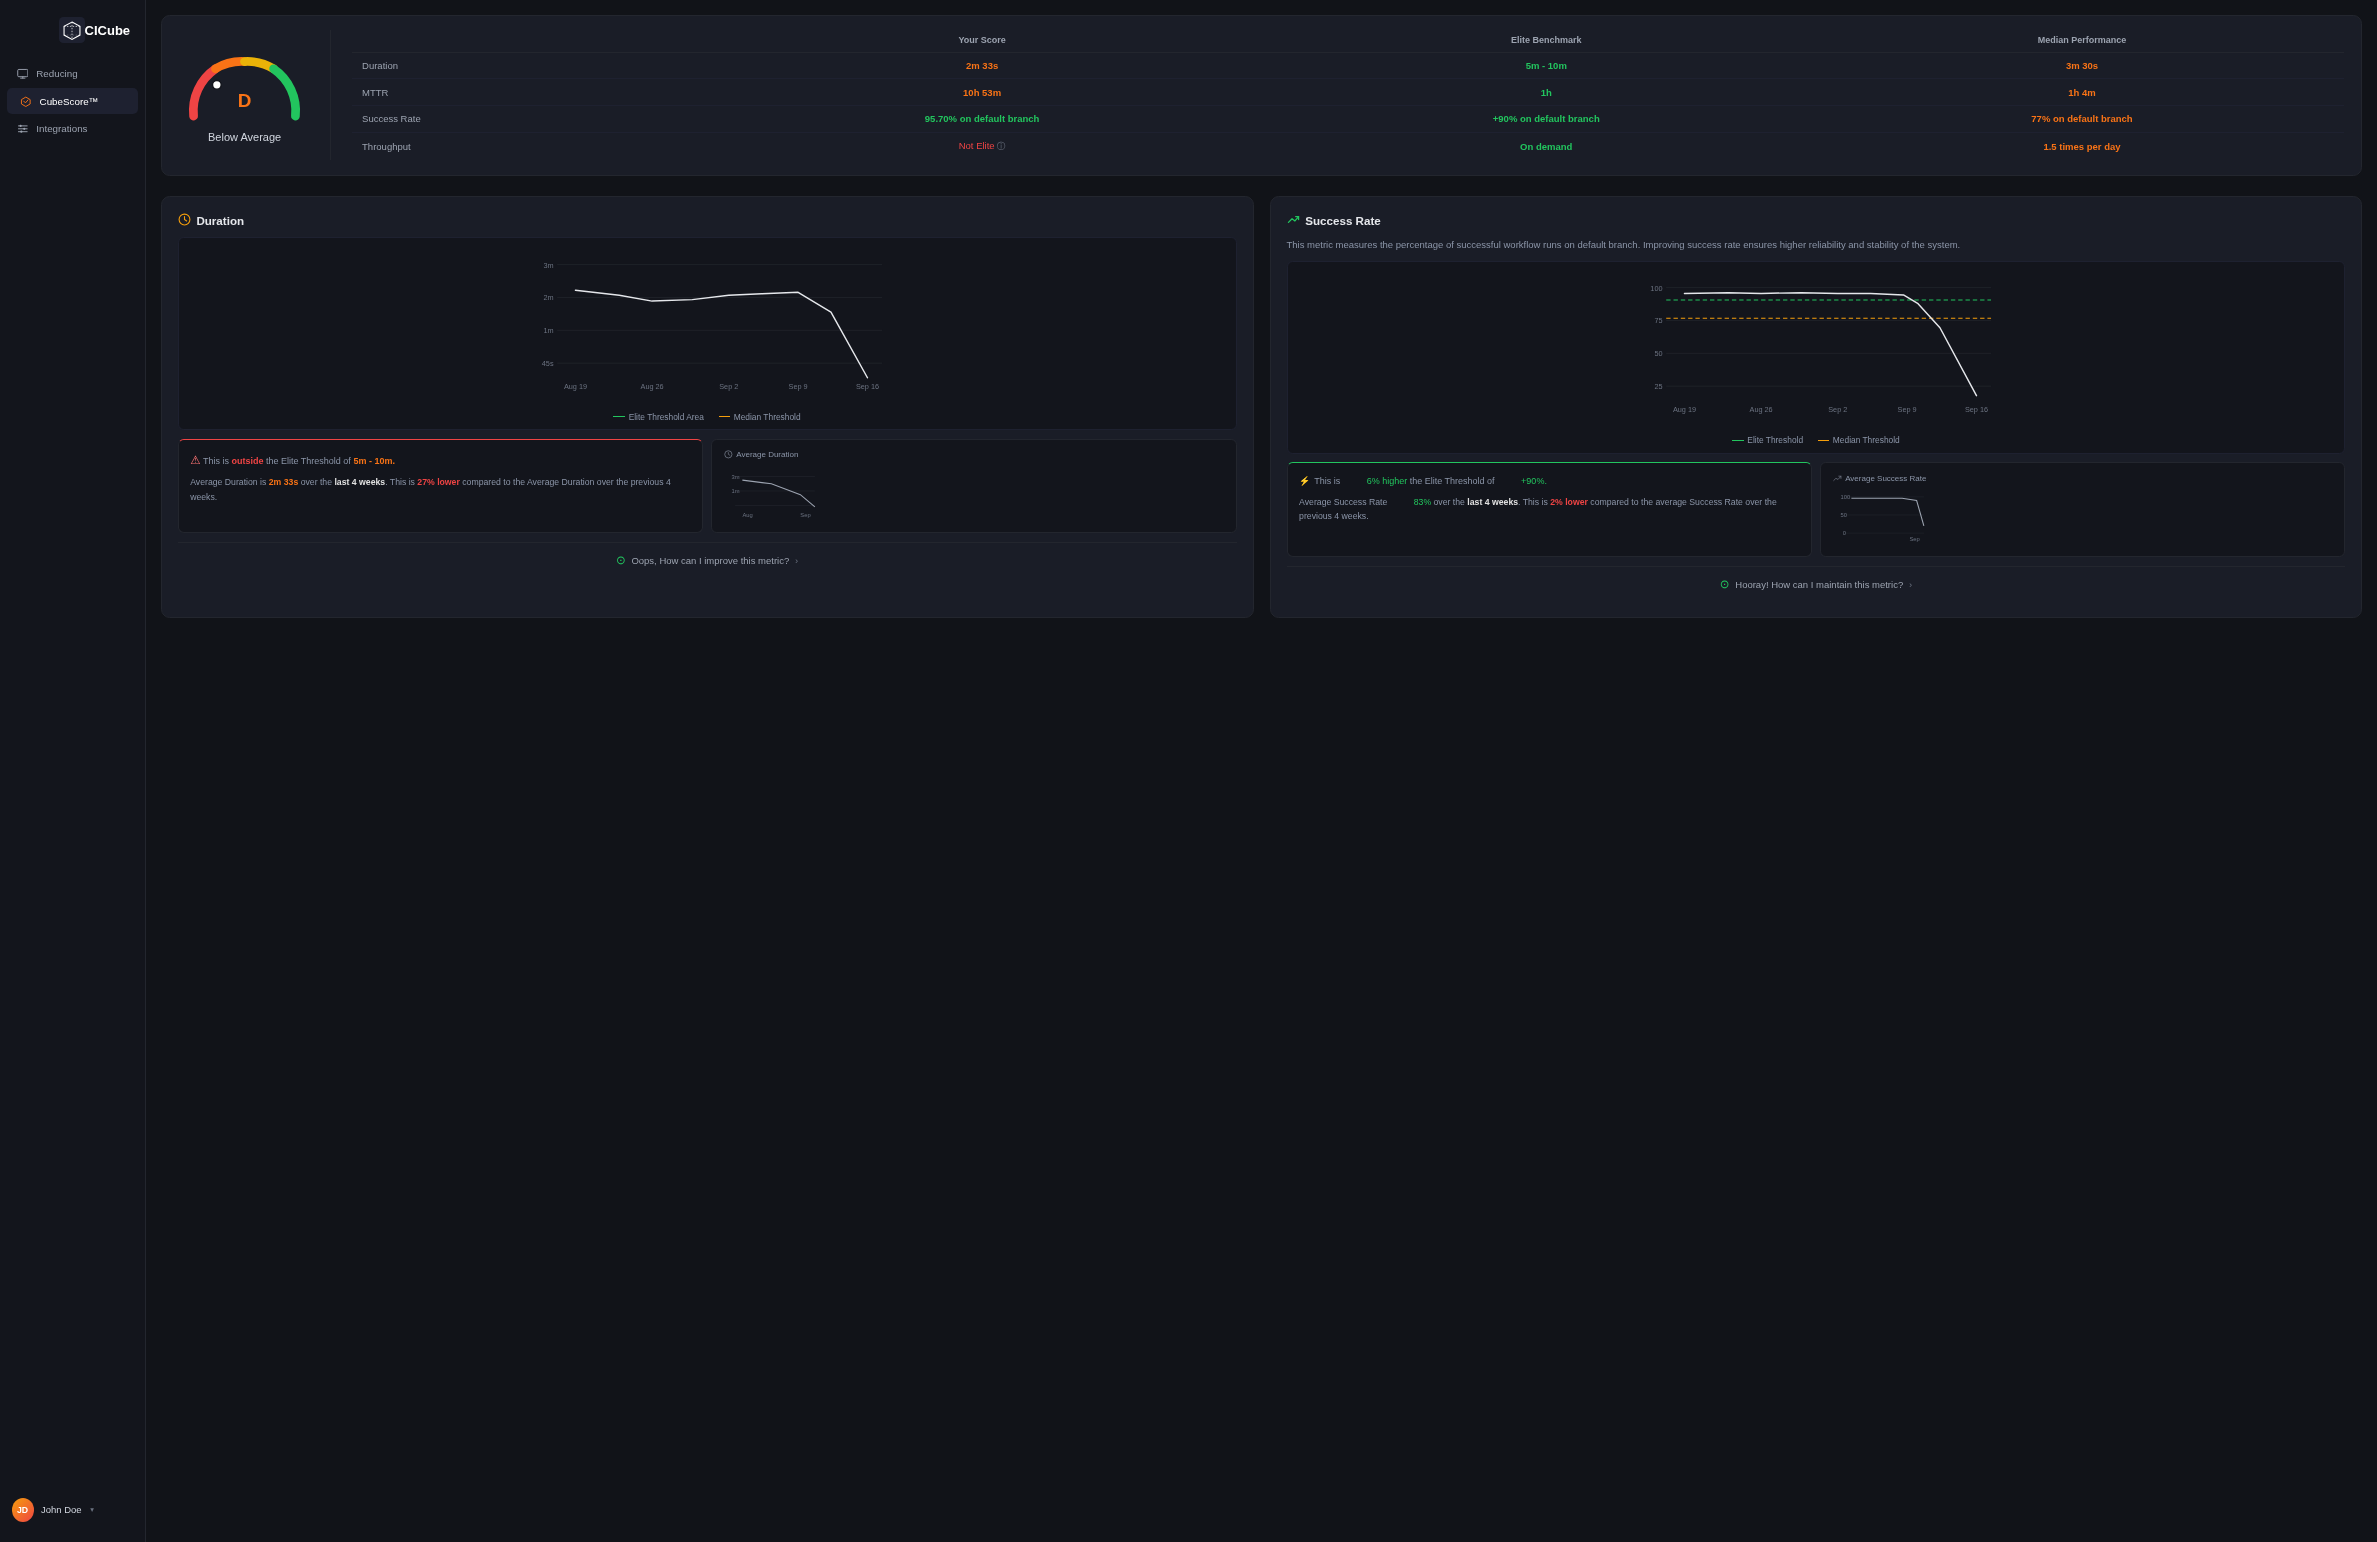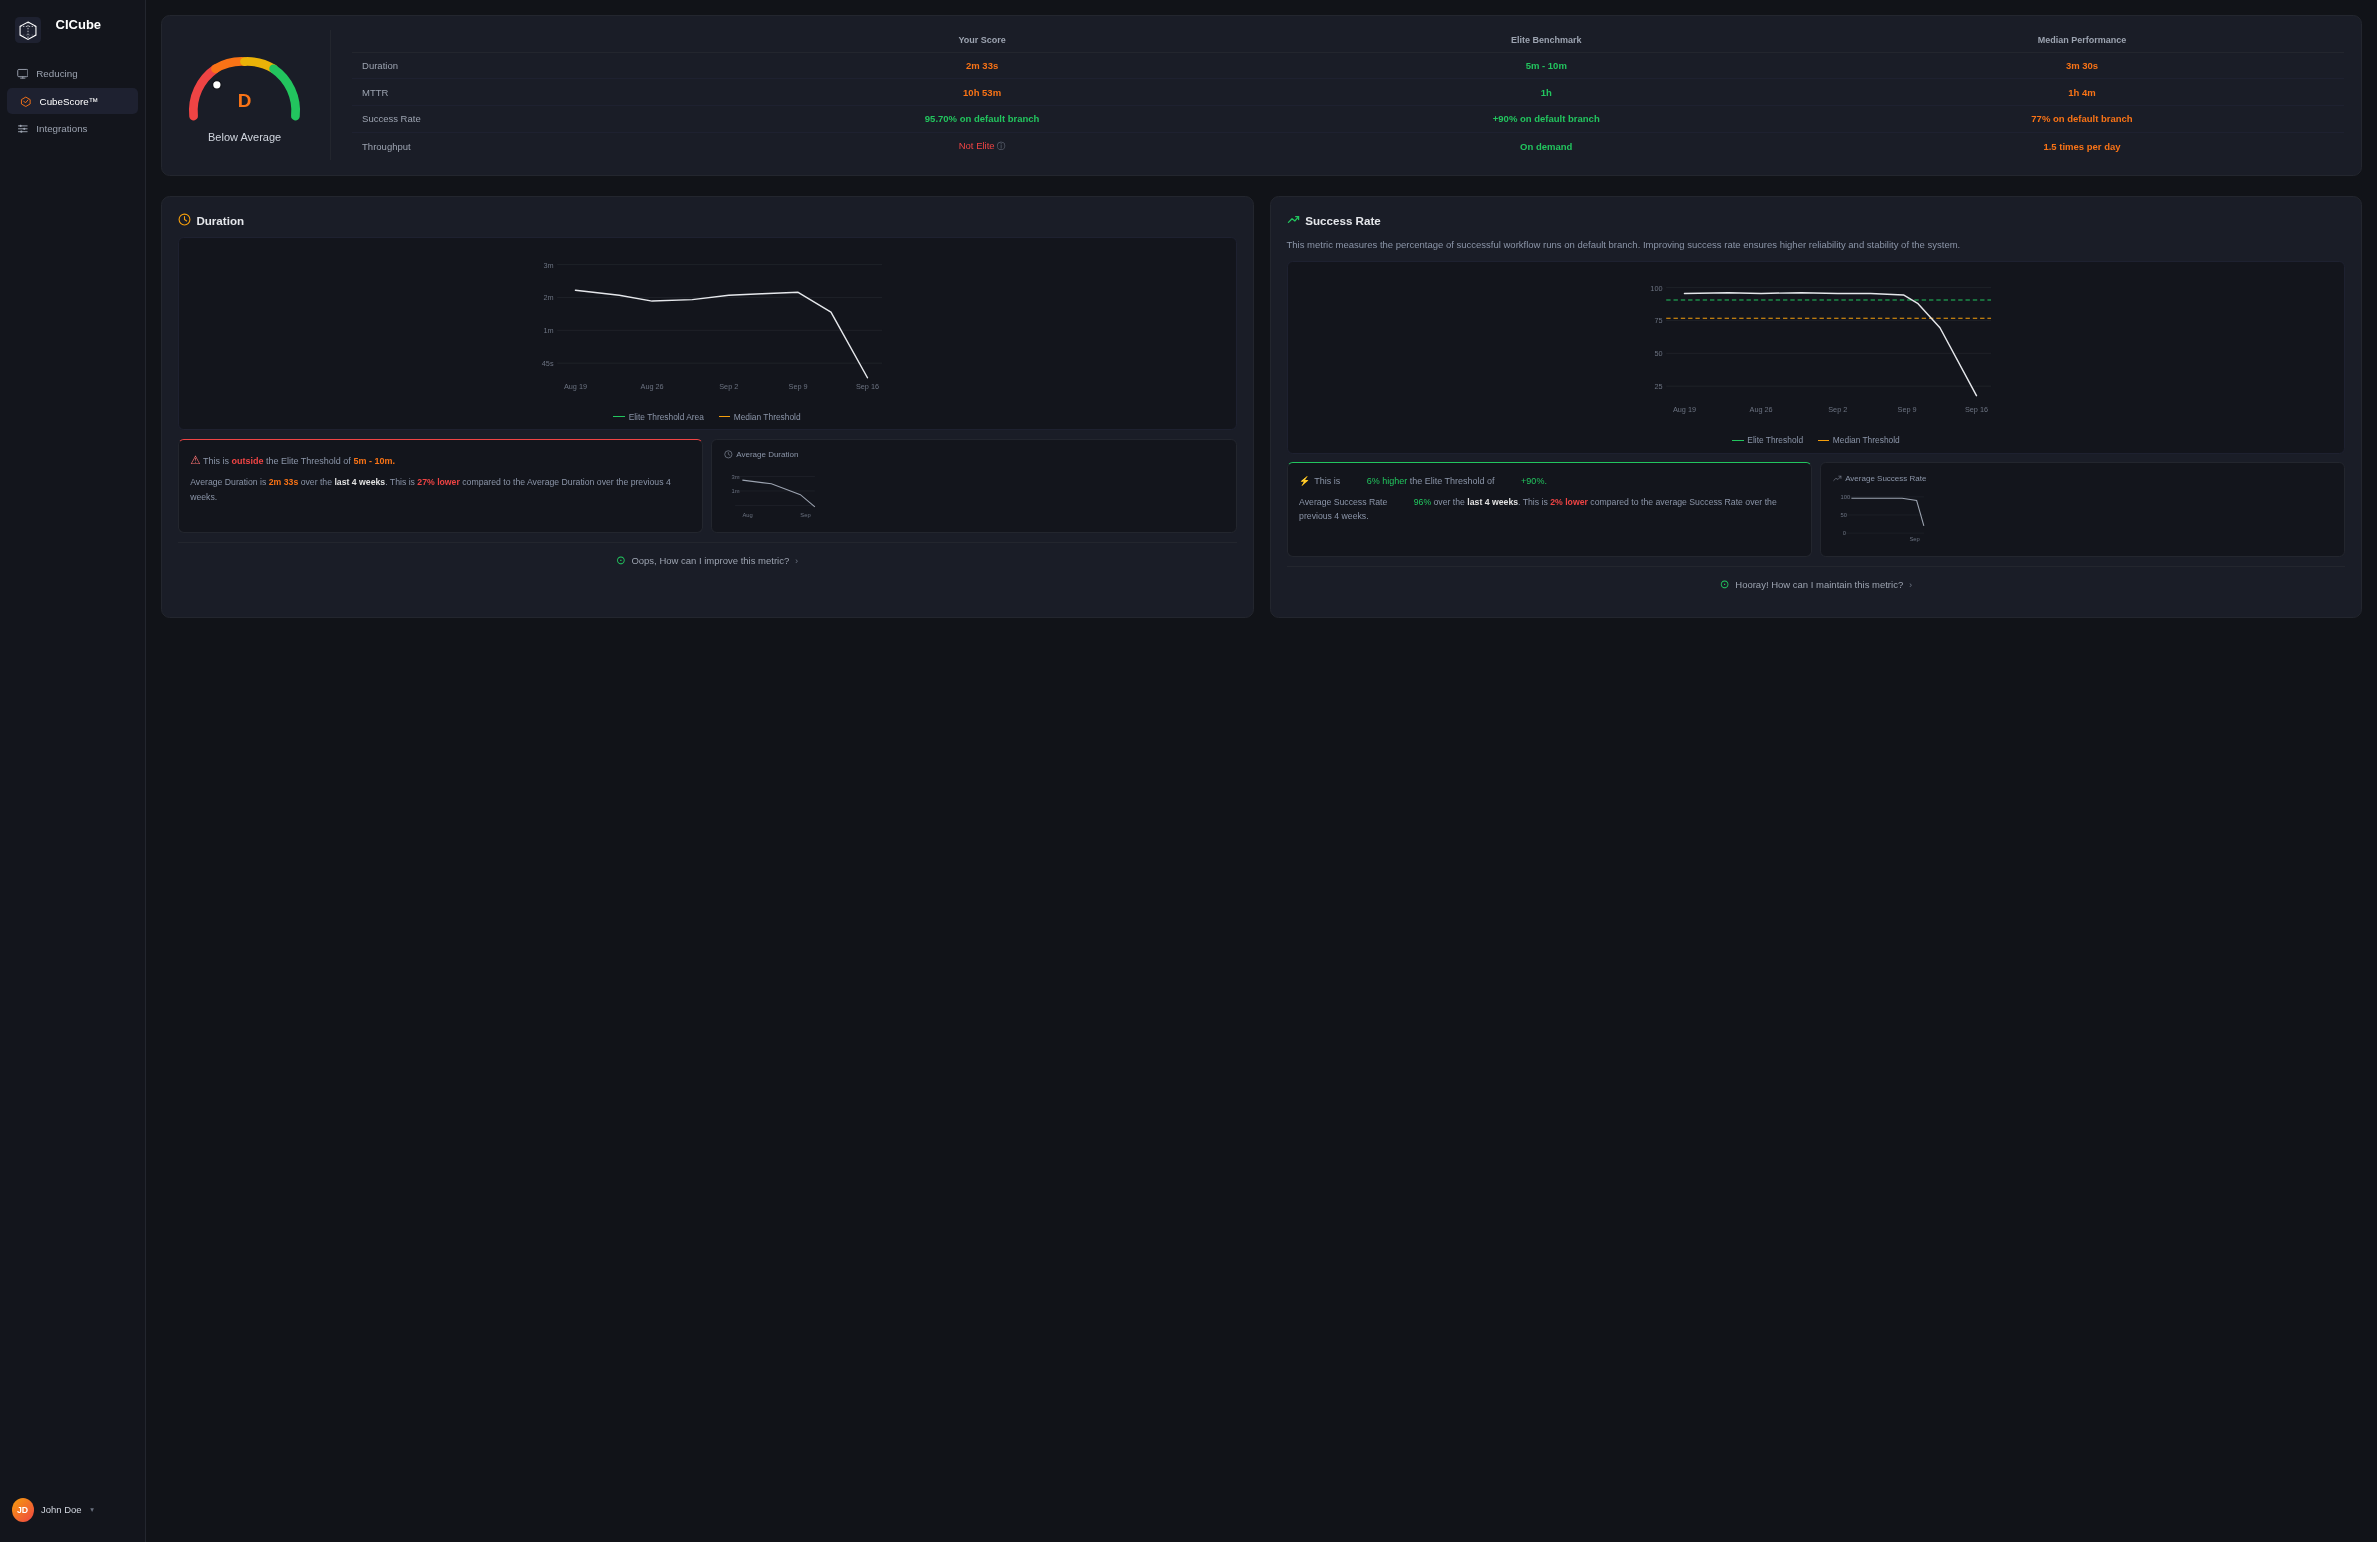--- a/index.html
+++ b/index.html
@@ -18,23 +18,24 @@
       width: 146px;
       background: #13151c;
       border-right: 0.7px solid #23262e;
       display: flex;
       flex-direction: column;
       padding: 11.6px 0;
       flex-shrink: 0;
     }
     .sidebar-logo {
       display: flex;
-      align-items: flex-start;
-      gap: 15px;
+      align-items: center;
+      gap: 0;
       padding: 5.8px 14.6px 17.5px;
+      margin-left: 44px;
     }
     .sidebar-logo-icon {
       width: 26px;
       height: 26px;
     }
     .sidebar-logo-text {
       font-size: 13px;
       font-weight: 700;
       color: #fff;
     }
@@ -512,21 +513,21 @@
         <div class="bottom-card top-border-green">
           <div class="bottom-card-text">
             <div style="margin-bottom:5.8px; font-size:9px;">
               <span style="color:#22c55e; margin-right:1.5px;">⚡</span>
               <span> This is </span>
               <span class="highlight-green">6% higher</span>
               <span> the Elite Threshold of </span>
               <span class="highlight-green">+90%.</span>
             </div>
             <div style="font-size:8.7px;">
-              Average Success Rate <span class="highlight-green">96%</span> over the <b>last 4 weeks</b>. This is
+              Average Success Rate <span class="highlight-green">83%</span> over the <b>last 4 weeks</b>. This is
               <span class="highlight-red">2% lower</span> compared to the average Success Rate over the previous 4 weeks.
             </div>
           </div>
         </div>
         <div class="bottom-card">
           <div class="mini-chart">
             <div class="mini-chart-label">
               <svg width="8.7" height="8.7" viewBox="0 0 12 12" fill="none">
                 <path d="M1 9 L4 6 L7 7.5 L11 3" stroke="#6b7280" stroke-width="1.1" stroke-linecap="round" stroke-linejoin="round"></path>
                 <path d="M8 3 h3 v3" stroke="#6b7280" stroke-width="1.1" stroke-linecap="round"></path>

